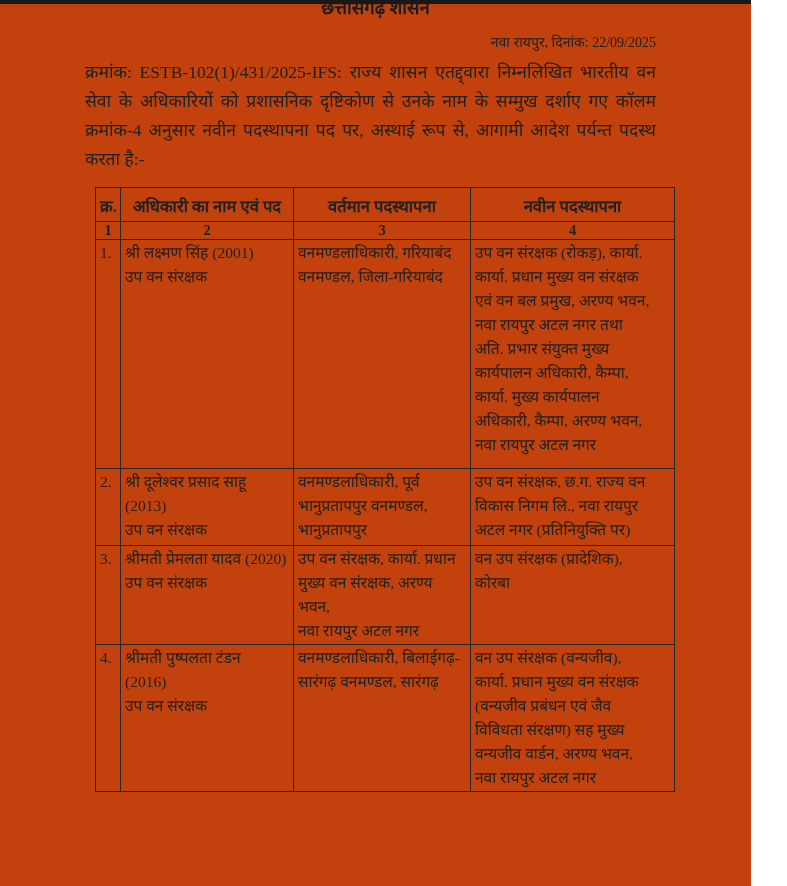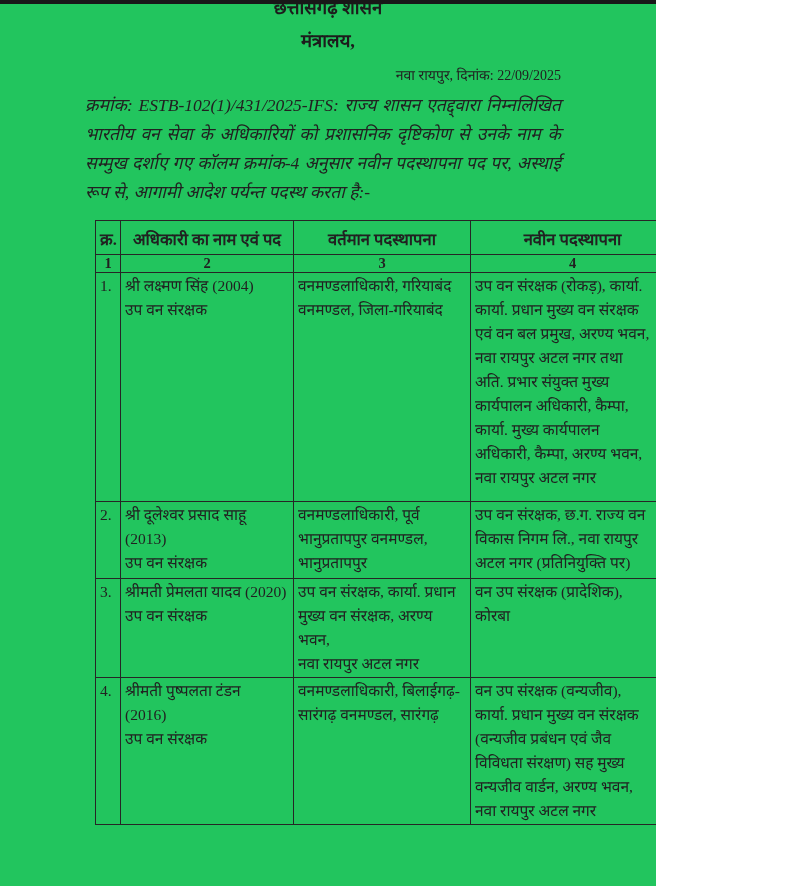--- a/index.html
+++ b/index.html
@@ -1,20 +1,20 @@
 <!DOCTYPE html>
 <html lang="hi"><head>
 <meta charset="utf-8">
 <style>
   html, body { margin: 0; padding: 0; background: #ffffff; }
   .page {
     position: relative;
-    width: 656px;
+    width: 751px;
     height: 886px;
-    background: #22c55e;
+    background: #c2410c;
     overflow: hidden;
     color: #212121;
     font-family: "Liberation Serif", "DejaVu Serif", serif;
   }
   .top-bar {
     position: absolute;
     top: 0; left: 0;
     width: 787px; height: 4px;
     background: #181818;
     z-index: 3;
@@ -32,21 +32,20 @@
     margin-top: 7px;
     text-align: right;
     font-size: 14px;
     line-height: 22px;
   }
   .order-para {
     margin: 4px 0 0 0;
     text-align: justify;
     font-size: 17.5px;
     line-height: 29px;
-    font-style: italic;
   }
   table.posting-table {
     border-collapse: collapse;
     table-layout: fixed;
     width: 579px;
     margin: 13px 0 0 10px;
   }
   .posting-table th, .posting-table td {
     border: 1.6px solid #262626;
     vertical-align: top;
@@ -79,21 +78,20 @@
   .row-3 td { height: 68px; }
 </style>
 </head>
 <body>
 
 <div class="page">
   <div class="top-bar"></div>
 
   <div class="doc-header">
     <div class="h-line">छत्तीसगढ़ शासन</div>
-    <div class="h-line">मंत्रालय,</div>
   </div>
 
   <div class="content">
     <div class="date-line">नवा रायपुर, दिनांक: 22/09/2025</div>
 
     <p class="order-para">क्रमांक: ESTB-102(1)/431/2025-IFS: राज्य शासन एतद्द्वारा निम्नलिखित भारतीय वन सेवा के अधिकारियों को प्रशासनिक दृष्टिकोण से उनके नाम के सम्मुख दर्शाए गए कॉलम क्रमांक-4 अनुसार नवीन पदस्थापना पद पर, अस्थाई रूप से, आगामी आदेश पर्यन्त पदस्थ करता है:-</p>
 
     <table class="posting-table">
       <colgroup>
         <col style="width:25px">
@@ -109,21 +107,21 @@
           <th>नवीन पदस्थापना</th>
         </tr>
         <tr class="num-row">
           <td>1</td>
           <td>2</td>
           <td>3</td>
           <td>4</td>
         </tr>
         <tr class="data-row row-1">
           <td class="serial-cell">1.</td>
-          <td>श्री लक्ष्मण सिंह (2004)
+          <td>श्री लक्ष्मण सिंह (2001)
 उप वन संरक्षक</td>
           <td>वनमण्डलाधिकारी, गरियाबंद
 वनमण्डल, जिला-गरियाबंद</td>
           <td>उप वन संरक्षक (रोकड़), कार्या.
 कार्या. प्रधान मुख्य वन संरक्षक
 एवं वन बल प्रमुख, अरण्य भवन,
 नवा रायपुर अटल नगर तथा
 अति. प्रभार संयुक्त मुख्य
 कार्यपालन अधिकारी, कैम्पा,
 कार्या. मुख्य कार्यपालन

